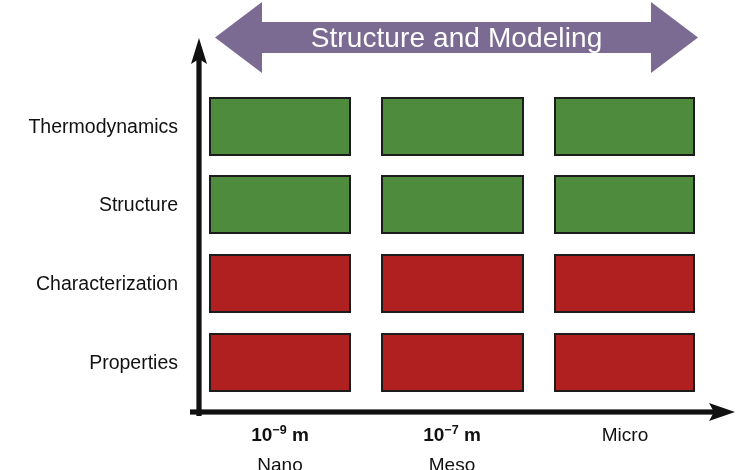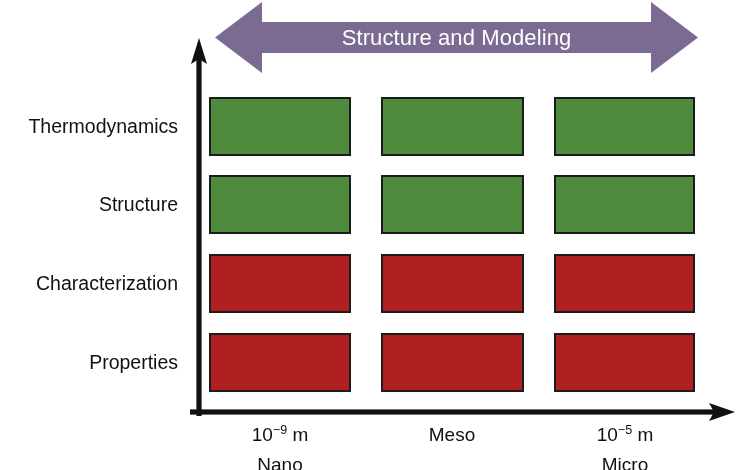--- a/index.html
+++ b/index.html
@@ -37,21 +37,21 @@
   .banner-label {
     position: absolute;
     left: 215px;
     top: 2px;
     width: 483px;
     height: 71px;
     display: flex;
     align-items: center;
     justify-content: center;
     color: #ffffff;
-    font-size: 22px;
+    font-size: 28px;
     font-weight: 400;
     letter-spacing: 0.1px;
     white-space: nowrap;
     pointer-events: none;
   }
 
   
   .axis-y {
     position: absolute;
     left: 190px;
@@ -99,20 +99,21 @@
     width: 190px;
     text-align: center;
     color: #111111;
     line-height: 1;
     white-space: nowrap;
   }
   .tick .tick-value {
     display: block;
     font-size: 19px;
     margin-bottom: 11px;
+    font-weight: bold;
   }
   .tick .tick-value sup {
     font-size: 0.66em;
     vertical-align: super;
     line-height: 0;
   }
   .tick .tick-name {
     display: block;
     font-size: 19px;
   }
@@ -172,20 +173,20 @@
 
   <div class="cell red" style="left:209px;top:333px;width:142px;height:59px"></div>
   <div class="cell red" style="left:381px;top:333px;width:143px;height:59px"></div>
   <div class="cell red" style="left:554px;top:333px;width:141px;height:59px"></div>
 
   <div class="tick" style="left:185px;top:425px">
     <span class="tick-value"><span>10</span><sup>−9</sup>&nbsp;<span>m</span></span>
     <span class="tick-name">Nano</span>
   </div>
   <div class="tick" style="left:357px;top:425px">
+    <span class="tick-value"><span>10</span><sup>−7</sup>&nbsp;<span>m</span></span>
     <span class="tick-name">Meso</span>
   </div>
   <div class="tick" style="left:530px;top:425px">
-    <span class="tick-value"><span>10</span><sup>−5</sup>&nbsp;<span>m</span></span>
     <span class="tick-name">Micro</span>
   </div>
 
 </div>
 
 </body></html>

